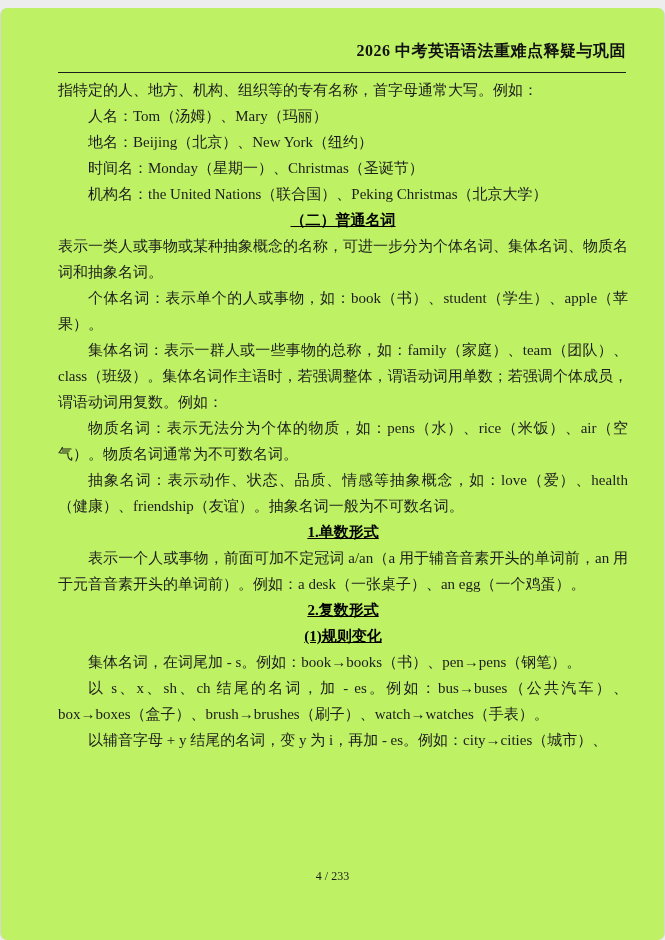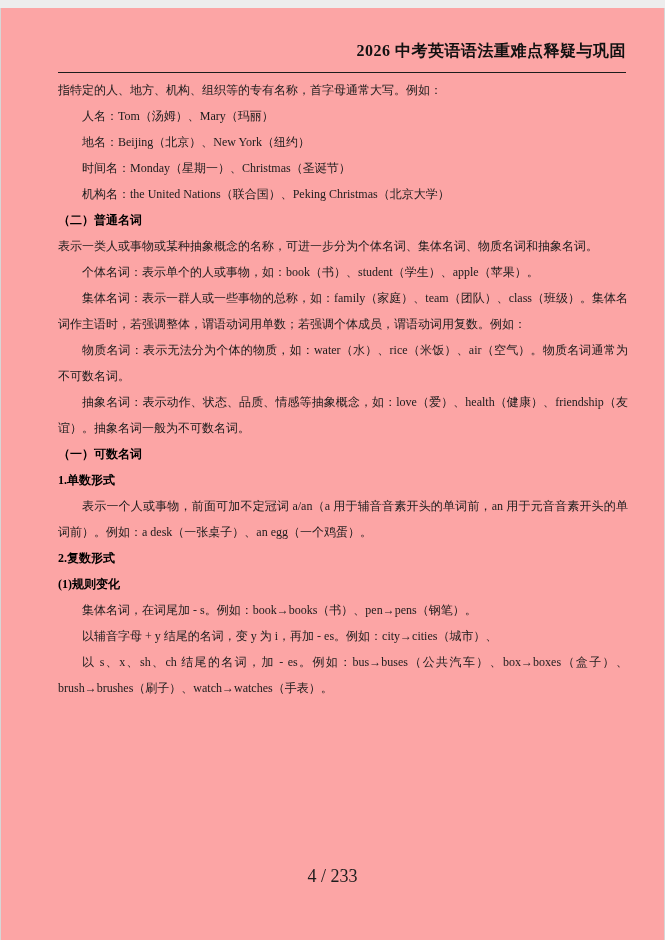--- a/index.html
+++ b/index.html
@@ -10,24 +10,25 @@
     background: #ededed;
     overflow: hidden;
     font-family: "Liberation Serif", "DejaVu Serif", serif;
   }
   .page {
     position: absolute;
     top: 8px;
     left: 0;
     width: 665px;
     height: 932px;
-    background: #fca5a5;
+    background: #bef264;
     border-left: 1px solid #d6d6d6;
     border-right: 1px solid #d6d6d6;
     box-sizing: border-box;
+    border-radius: 7px;
   }
   .page-header {
     position: absolute;
     top: 0;
     left: 57px;
     right: 38px;
     height: 64px;
     border-bottom: 1.5px solid #1c1c1c;
   }
   .header-title {
@@ -38,40 +39,41 @@
     font-weight: bold;
     letter-spacing: 0.5px;
     color: #111;
     white-space: nowrap;
   }
   .content {
     position: absolute;
     top: 69px;
     left: 57px;
     right: 36px;
-    font-size: 12px;
+    font-size: 15px;
     line-height: 26px;
     color: #1c1c1c;
     text-align: justify;
   }
   .content p { margin: 0; }
   .content p.indent { text-indent: 2em; }
   .content p.heading {
     font-weight: bold;
-    text-align: left;
+    text-align: center;
     color: #000;
     font-family: "Liberation Serif", "DejaVu Serif", serif;
+    text-decoration: underline;
   }
   .page-footer {
     position: absolute;
     top: 858px;
     left: 0;
     right: 0;
     text-align: center;
-    font-size: 18px;
+    font-size: 12px;
     line-height: 20px;
     color: #1c1c1c;
   }
 </style>
 </head>
 <body>
 
 <div class="page">
 
   <div class="page-header">
@@ -81,29 +83,28 @@
   <div class="content" id="doc-content">
       <p class="body">指特定的人、地方、机构、组织等的专有名称，首字母通常大写。例如：</p>
       <p class="body indent">人名：Tom（汤姆）、Mary（玛丽）</p>
       <p class="body indent">地名：Beijing（北京）、New York（纽约）</p>
       <p class="body indent">时间名：Monday（星期一）、Christmas（圣诞节）</p>
       <p class="body indent">机构名：the United Nations（联合国）、Peking Christmas（北京大学）</p>
       <p class="heading">（二）普通名词</p>
       <p class="body">表示一类人或事物或某种抽象概念的名称，可进一步分为个体名词、集体名词、物质名词和抽象名词。</p>
       <p class="body indent">个体名词：表示单个的人或事物，如：book（书）、student（学生）、apple（苹果）。</p>
       <p class="body indent">集体名词：表示一群人或一些事物的总称，如：family（家庭）、team（团队）、class（班级）。集体名词作主语时，若强调整体，谓语动词用单数；若强调个体成员，谓语动词用复数。例如：</p>
-      <p class="body indent">物质名词：表示无法分为个体的物质，如：water（水）、rice（米饭）、air（空气）。物质名词通常为不可数名词。</p>
+      <p class="body indent">物质名词：表示无法分为个体的物质，如：pens（水）、rice（米饭）、air（空气）。物质名词通常为不可数名词。</p>
       <p class="body indent">抽象名词：表示动作、状态、品质、情感等抽象概念，如：love（爱）、health（健康）、friendship（友谊）。抽象名词一般为不可数名词。</p>
-      <p class="heading">（一）可数名词</p>
       <p class="heading">1.单数形式</p>
       <p class="body indent">表示一个人或事物，前面可加不定冠词 a/an（a 用于辅音音素开头的单词前，an 用于元音音素开头的单词前）。例如：a desk（一张桌子）、an egg（一个鸡蛋）。</p>
       <p class="heading">2.复数形式</p>
       <p class="heading">(1)规则变化</p>
       <p class="body indent">集体名词，在词尾加 - s。例如：book→books（书）、pen→pens（钢笔）。</p>
+      <p class="body indent">以 s、x、sh、ch 结尾的名词，加 - es。例如：bus→buses（公共汽车）、box→boxes（盒子）、brush→brushes（刷子）、watch→watches（手表）。</p>
       <p class="body indent">以辅音字母 + y 结尾的名词，变 y 为 i，再加 - es。例如：city→cities（城市）、</p>
-      <p class="body indent">以 s、x、sh、ch 结尾的名词，加 - es。例如：bus→buses（公共汽车）、box→boxes（盒子）、brush→brushes（刷子）、watch→watches（手表）。</p>
     </div>
 
   <div class="page-footer">
     <span>4 / 233</span>
   </div>
 
 </div>
 
 </body></html>

